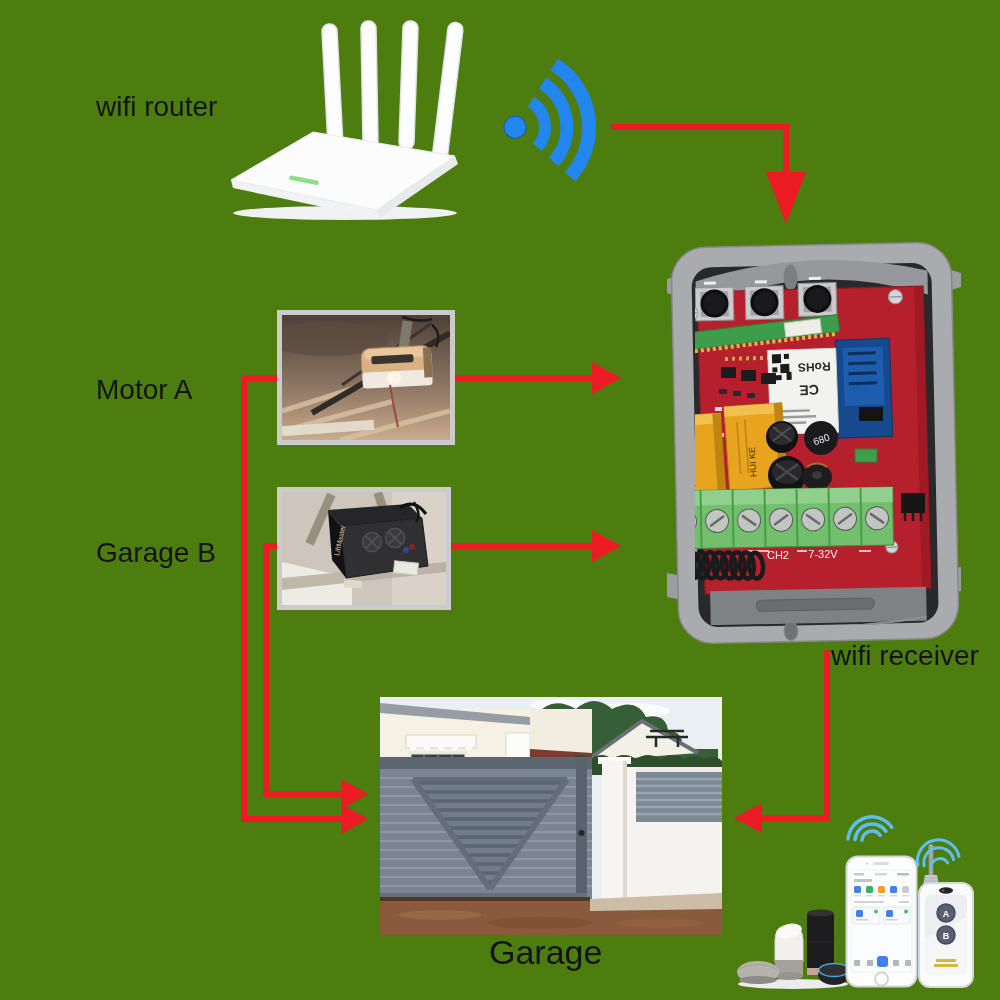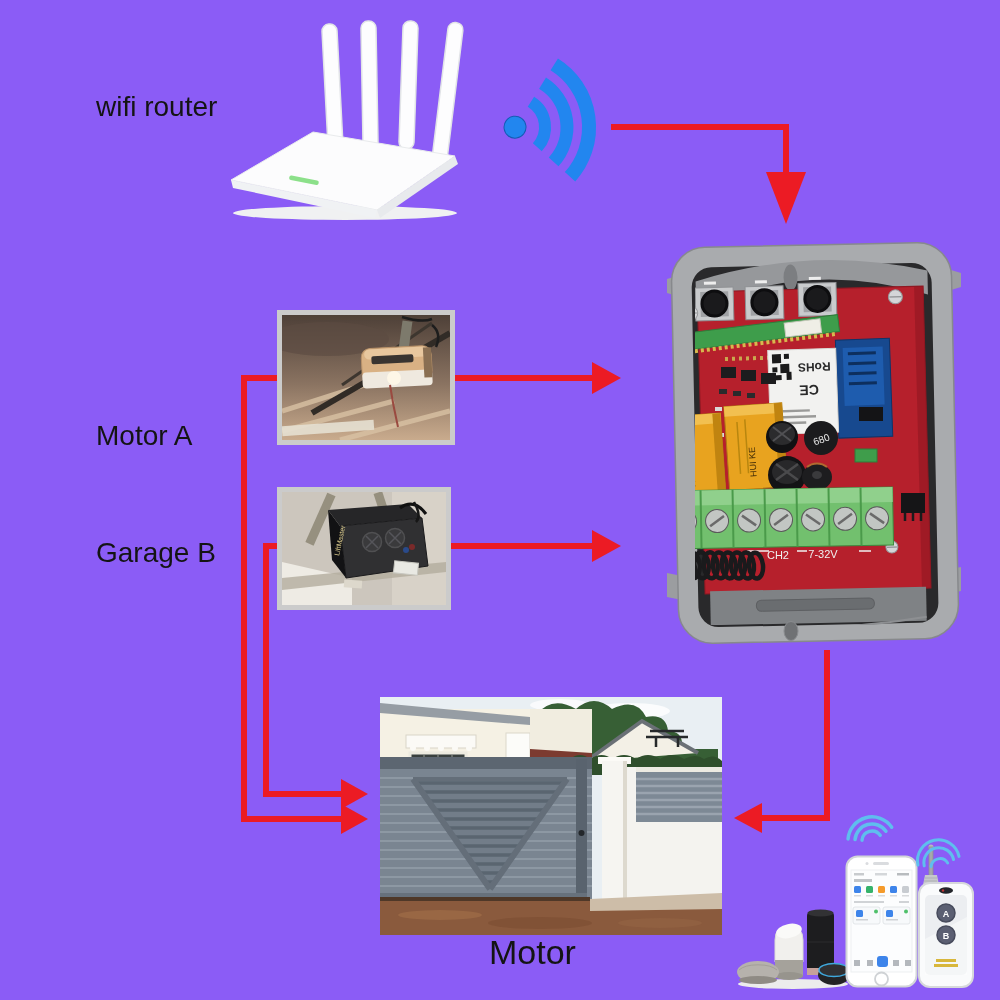--- a/index.html
+++ b/index.html
@@ -1,16 +1,16 @@
 <!DOCTYPE html>
 <html><head>
 <meta charset="utf-8">
 <style>
   html,body{margin:0;padding:0;background:#fff;}
-  #stage{position:relative;width:1000px;height:1000px;background:#8b5cf6;overflow:hidden;
+  #stage{position:relative;width:1000px;height:1000px;background:#4d7c0f;overflow:hidden;
          font-family:"Liberation Sans",sans-serif;}
   .abs{position:absolute;}
   .label{position:absolute;font-size:28px;line-height:1.1;color:#141414;z-index:3;white-space:nowrap;}
   .label--lg{font-size:34px;}
   .photo{position:absolute;z-index:2;}
   .framed{border:5px solid #cbcbcb;box-sizing:content-box;background:#888;}
   svg{display:block;}
   #arrows{position:absolute;left:0;top:0;z-index:1;}
   .gfx{z-index:2;}
 </style>
@@ -30,23 +30,24 @@
       <polygon points="766,172 806,172 786,224"></polygon>
       <polygon points="592,362 592,394 621,378"></polygon>
       <polygon points="592,530 592,562 621,546"></polygon>
       <polygon points="341,804 341,834 368,819"></polygon>
       <polygon points="341,779 341,809 368,794"></polygon>
       <polygon points="762,803 762,833 734,818"></polygon>
     </g>
   </svg>
 
   <div class="label" style="left:96px;top:92px;">wifi router</div>
-  <div class="label" style="left:96px;top:375px;margin-top:46px;">Motor A</div>
+  <div class="label" style="left:96px;top:375px;">Motor A</div>
   <div class="label" style="left:96px;top:538px;">Garage B</div>
-  <div class="label label--lg" style="left:489px;top:934px;">Motor</div>
+  <div class="label" style="left:831px;top:641px;">wifi receiver</div>
+  <div class="label label--lg" style="left:489px;top:934px;">Garage</div>
 
   <svg class="abs gfx" style="left:225px;top:8px;" width="245" height="215" viewBox="0 0 245 215">
     <ellipse cx="120" cy="205" rx="112" ry="7" fill="#f0f1f2"></ellipse>
     <g fill="#fdfdfe" stroke="#e2e4e7" stroke-width="1.5">
       <rect x="100" y="16" width="15" height="128" rx="7" transform="rotate(-3 107 80)"></rect>
       <rect x="137" y="13" width="15" height="128" rx="7" transform="rotate(-1 144 77)"></rect>
       <rect x="176" y="13" width="15" height="128" rx="7" transform="rotate(2 183 77)"></rect>
       <rect x="215" y="14" width="15" height="144" rx="7" transform="rotate(7 222 86)"></rect>
     </g>
     <g>

